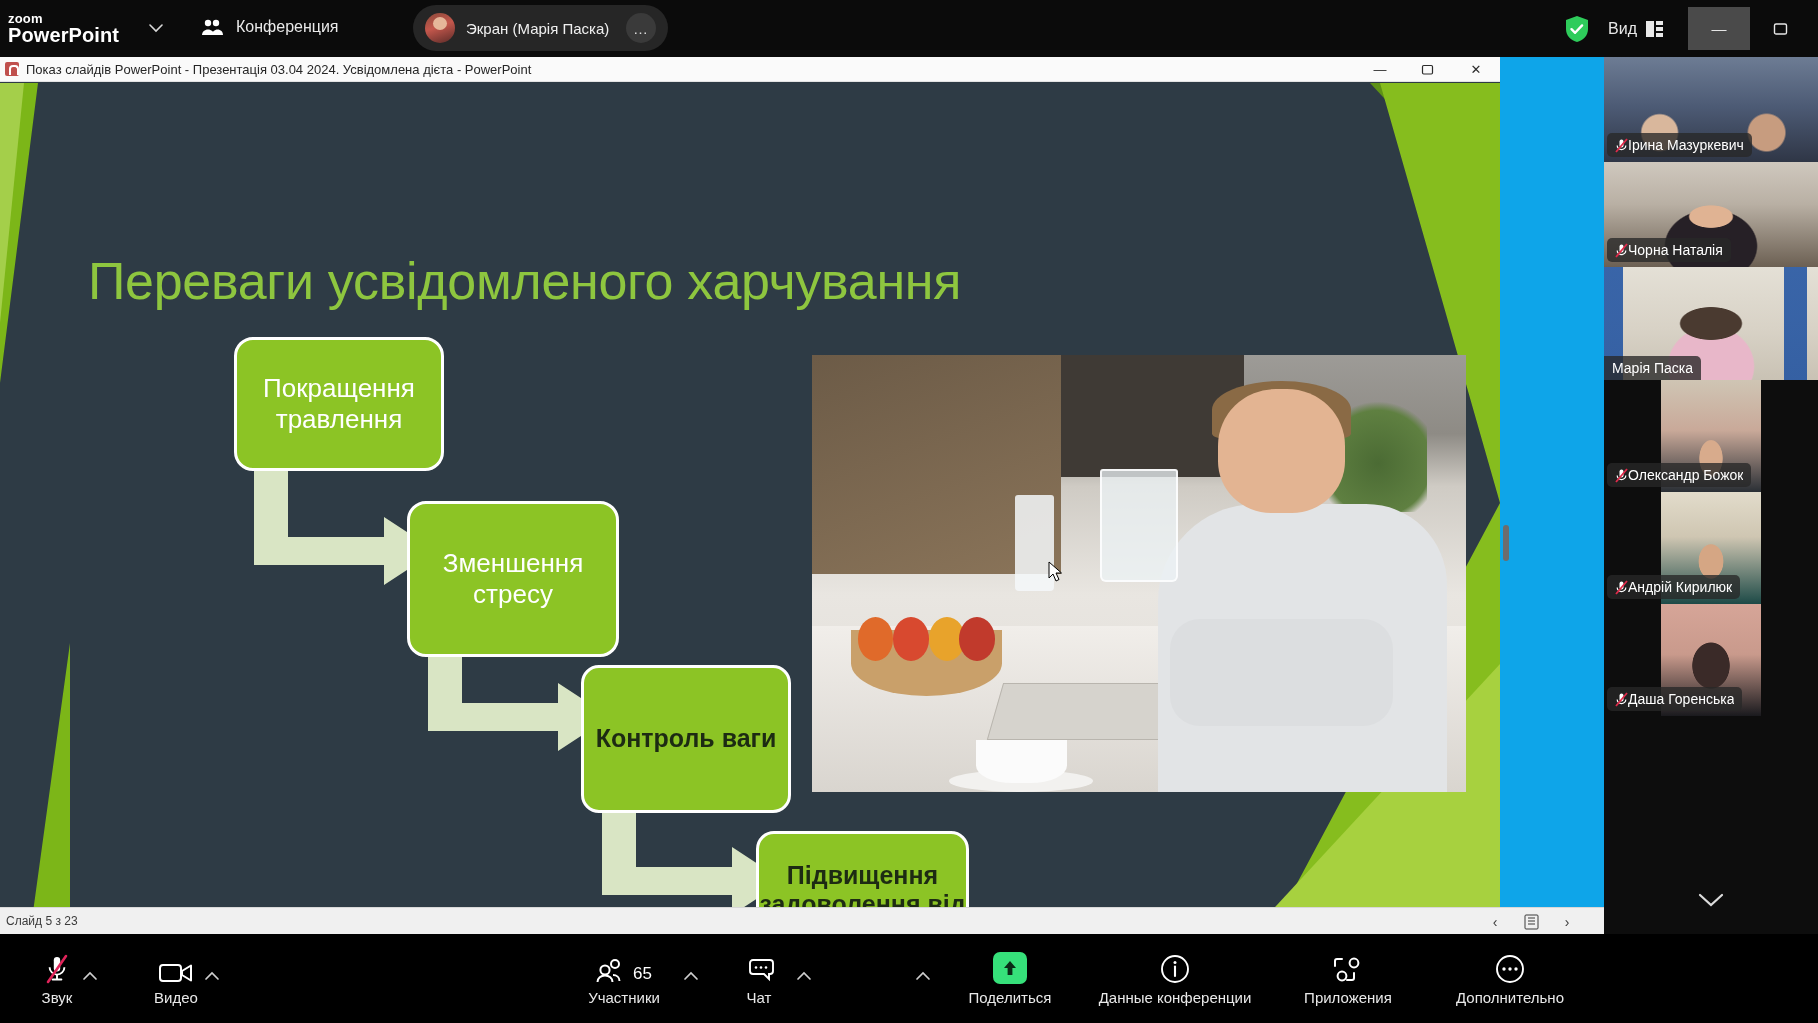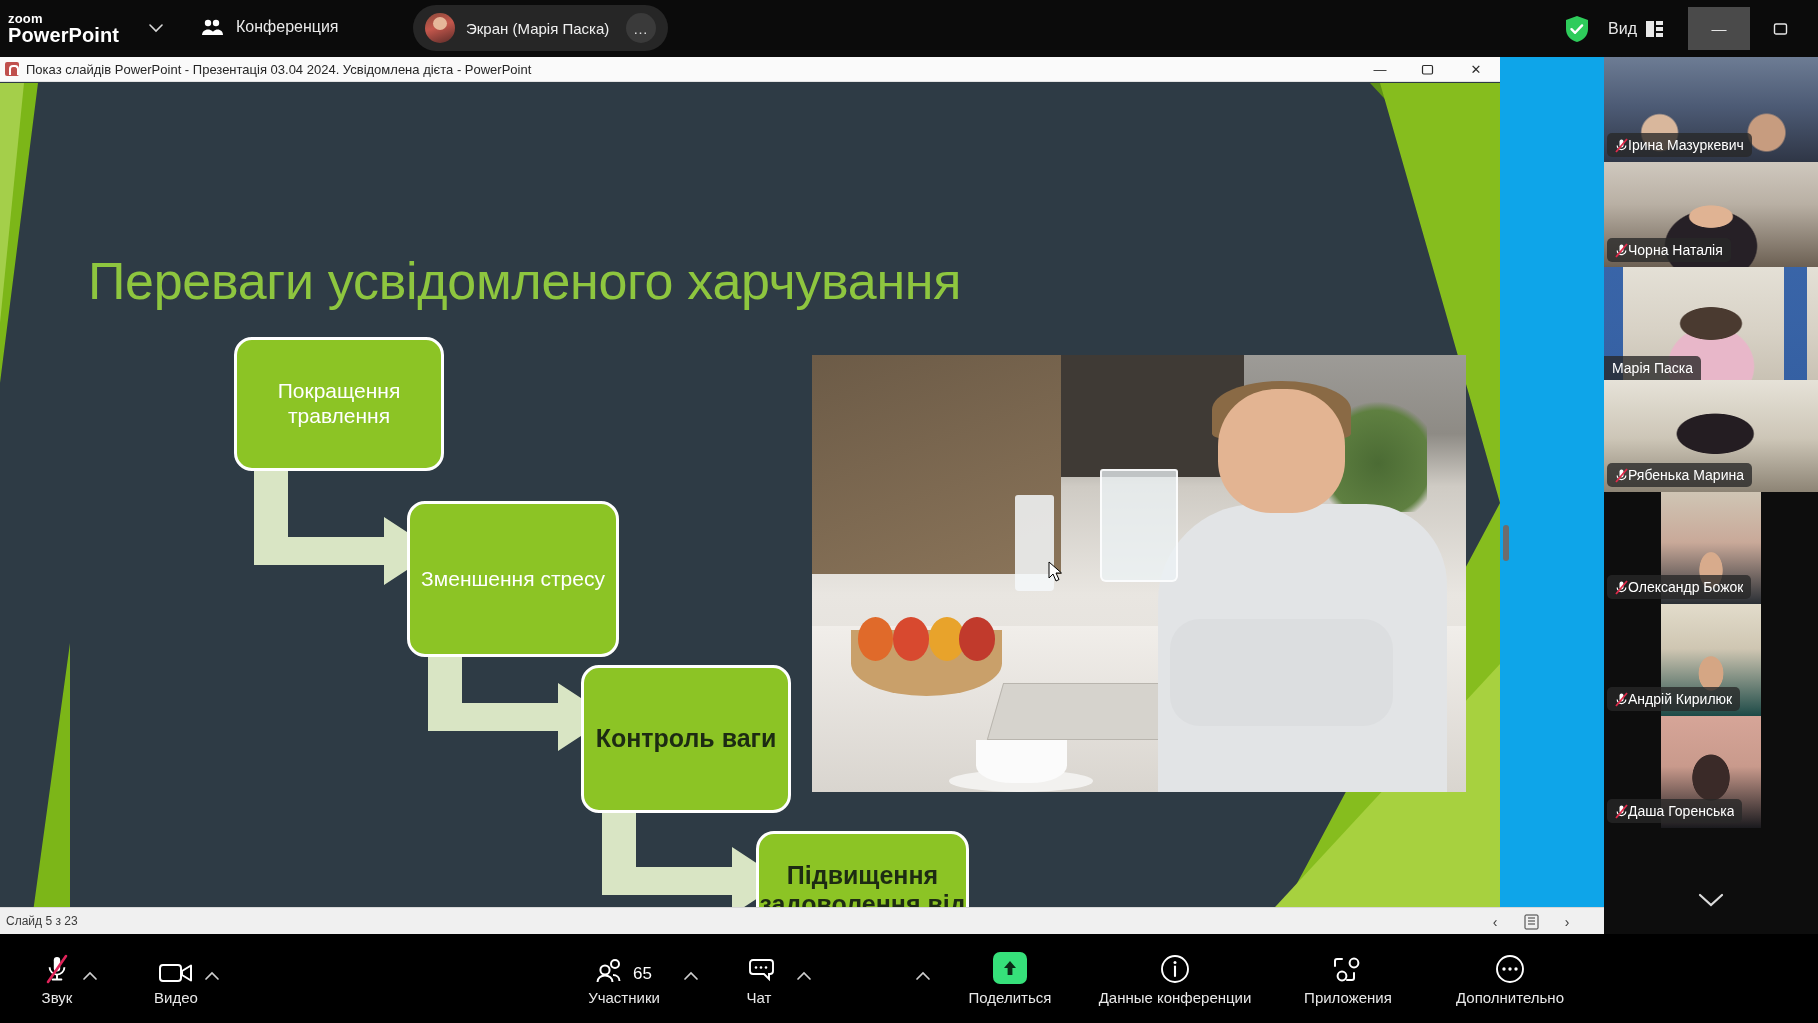--- a/index.html
+++ b/index.html
@@ -110,21 +110,21 @@
     position:absolute; left:88px; top:168px; width:1100px;
     color:#8ec63f; font-size:52px; font-weight:400; letter-spacing:-.3px;
     font-family:"Liberation Sans", sans-serif;
   }
 
   .box {
     position:absolute; background:#8cc425; border:3px solid #ffffff; border-radius:18px;
     display:flex; align-items:center; justify-content:center; text-align:center;
     line-height:1.18;
   }
-  .box.white { color:#ffffff; font-weight:400; font-size:21px; }
+  .box.white { color:#ffffff; font-weight:400; font-size:26px;border-radius:19px; }
   .box.dark  { color:#1d2b13; font-weight:700; font-size:25px; }
   .box-1 { left:234px; top:254px; width:210px; height:134px; }
   .box-2 { left:407px; top:418px; width:212px; height:156px; }
   .box-3 { left:581px; top:582px; width:210px; height:148px; }
   .box-4 { left:756px; top:748px; width:213px; height:148px; }
 
   .arrow { position:absolute; }
   .arrow svg { display:block; }
 
   .slide-photo {
@@ -448,34 +448,20 @@
 
     <div class="tile active" style="height:113px;">
       <div class="vid" style="background:linear-gradient(180deg,#e4e0d6 0%,#d8d2c6 55%,#c9c2b4 100%);"></div>
       <div class="vid" style="background:radial-gradient(ellipse at 50% 50%,#4a3a30 0 20%,rgba(0,0,0,0) 21%),radial-gradient(ellipse at 50% 52%,#ddaa8c 0 12%,rgba(0,0,0,0) 13%),radial-gradient(ellipse at 50% 88%,#e8b7c9 0 28%,rgba(0,0,0,0) 29%);"></div>
       <div class="vid" style="background:linear-gradient(90deg,#1b4fa0 0 9%,rgba(0,0,0,0) 9% 84%,#1b4fa0 84% 95%,rgba(0,0,0,0) 95%);opacity:.85;"></div>
       <div class="namebadge">
         <span class="nm">Марія Паска</span>
       </div>
     </div>
 
-    <div class="tile" style="height:112px;">
-      <div class="vid" style="background:linear-gradient(180deg,#e6e2d8 0%,#cdc6b7 52%,#8d8475 100%);"></div>
-      <div class="vid" style="background:radial-gradient(ellipse at 52% 48%,#241d22 0 24%,rgba(0,0,0,0) 25%),radial-gradient(ellipse at 52% 46%,#e0b597 0 13%,rgba(0,0,0,0) 14%);"></div>
-      <div class="namebadge">
-        <span class="muted-ico">
-          <svg width="13" height="15" viewBox="0 0 13 15">
-              <path d="M6.5 1.5a2 2 0 012 2v4a2 2 0 11-4 0v-4a2 2 0 012-2z" fill="#fff"></path>
-              <path d="M2.2 7.4a4.3 4.3 0 008.6 0" stroke="#fff" stroke-width="1.2" fill="none"></path>
-              <path d="M1 14L12 1" stroke="#e02a4a" stroke-width="1.8"></path>
-            </svg>
-        </span>
-        <span class="nm">Рябенька Марина</span>
-      </div>
-    </div>
 
     <div class="tile" style="height:112px;">
       <div class="vid" style="background:#0d0d0d;"></div>
       <div class="vid" style="left:57px;right:57px;background:linear-gradient(180deg,#cfc5b4 0%,#c9a999 45%,#2a2f35 100%);"></div>
       <div class="vid" style="left:57px;right:57px;background:radial-gradient(ellipse at 50% 70%,#d8ab8c 0 16%,rgba(0,0,0,0) 17%);"></div>
       <div class="namebadge">
         <span class="muted-ico">
           <svg width="13" height="15" viewBox="0 0 13 15">
               <path d="M6.5 1.5a2 2 0 012 2v4a2 2 0 11-4 0v-4a2 2 0 012-2z" fill="#fff"></path>
               <path d="M2.2 7.4a4.3 4.3 0 008.6 0" stroke="#fff" stroke-width="1.2" fill="none"></path>

